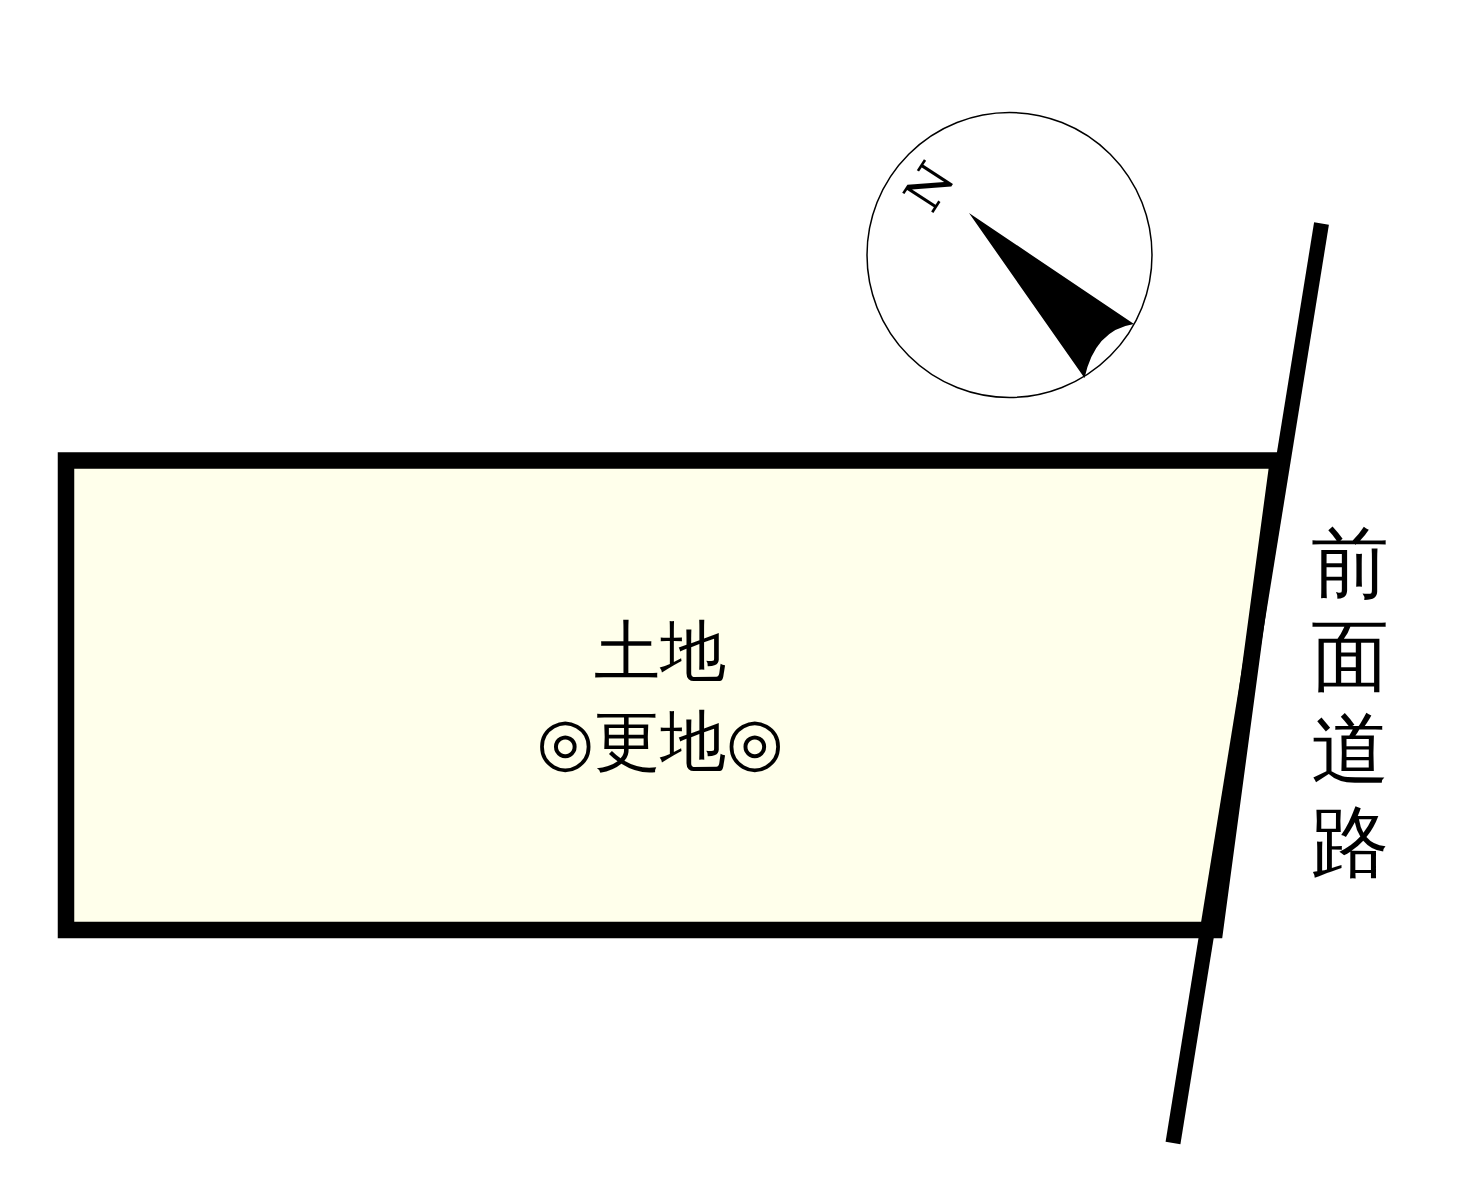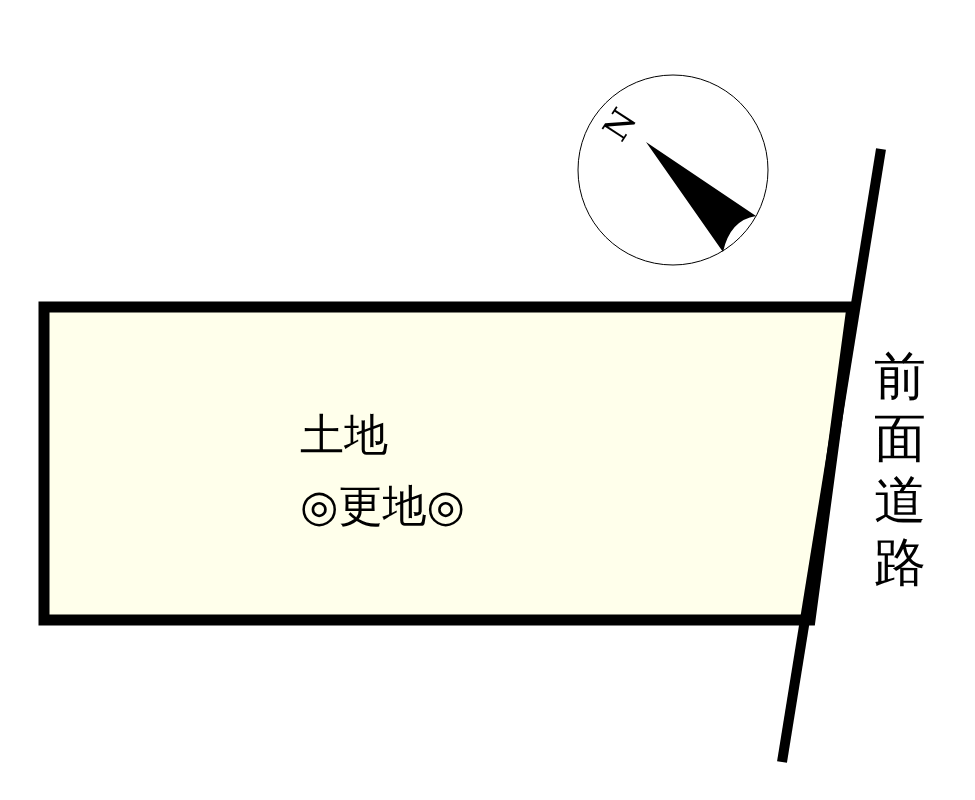--- a/index.html
+++ b/index.html
@@ -1,38 +1,38 @@
 <!DOCTYPE html>
 <html><head>
 <meta charset="utf-8">
 <style>
   html, body { margin:0; padding:0; background:#fff; }
   body { width:975px; height:800px; position:relative; overflow:hidden; font-family:"DejaVu Sans", sans-serif; }
   svg.plan { position:absolute; left:0; top:0; }
-  .lot-label { position:absolute; left:300px; width:280px; text-align:left; font-size:44px; line-height:54px; color:#000; }
+  .lot-label { position:absolute; left:300px; width:280px; text-align:center; font-size:44px; line-height:54px; color:#000; }
   .road-label { position:absolute; left:868px; top:345px; width:64px; font-size:52px; line-height:62px; color:#000; text-align:center; }
   .road-label span { display:block; }
 </style>
 </head>
 <body>
 
 <svg class="plan" width="975" height="800" viewBox="0 0 975 800">
 
   <polygon points="44,307 852,307 810,620 44,620" fill="#FFFFEB" stroke="#000" stroke-width="11" stroke-linejoin="miter"></polygon>
 
   <line x1="881" y1="149" x2="782" y2="762" stroke="#000" stroke-width="10"></line>
 
   <g>
     <circle cx="673" cy="170" r="95" fill="#fff" stroke="#000" stroke-width="1"></circle>
     <path d="M646,142 L756,216 Q730,220 723,252 Z" fill="#000"></path>
   </g>
   <text x="0" y="0" font-family="'DejaVu Serif', serif" font-size="34" transform="translate(622,126) rotate(-57)" text-anchor="middle" dominant-baseline="middle" fill="#000">N</text>
 </svg>
 
 <div class="lot-label" style="top:408px;">土地</div>
-<div class="lot-label" style="top:468px;margin-top:11px;">◎更地◎</div>
+<div class="lot-label" style="top:468px;">◎更地◎</div>
 
 <div class="road-label">
   <span>前</span>
   <span>面</span>
   <span>道</span>
   <span>路</span>
 </div>
 
 </body></html>

